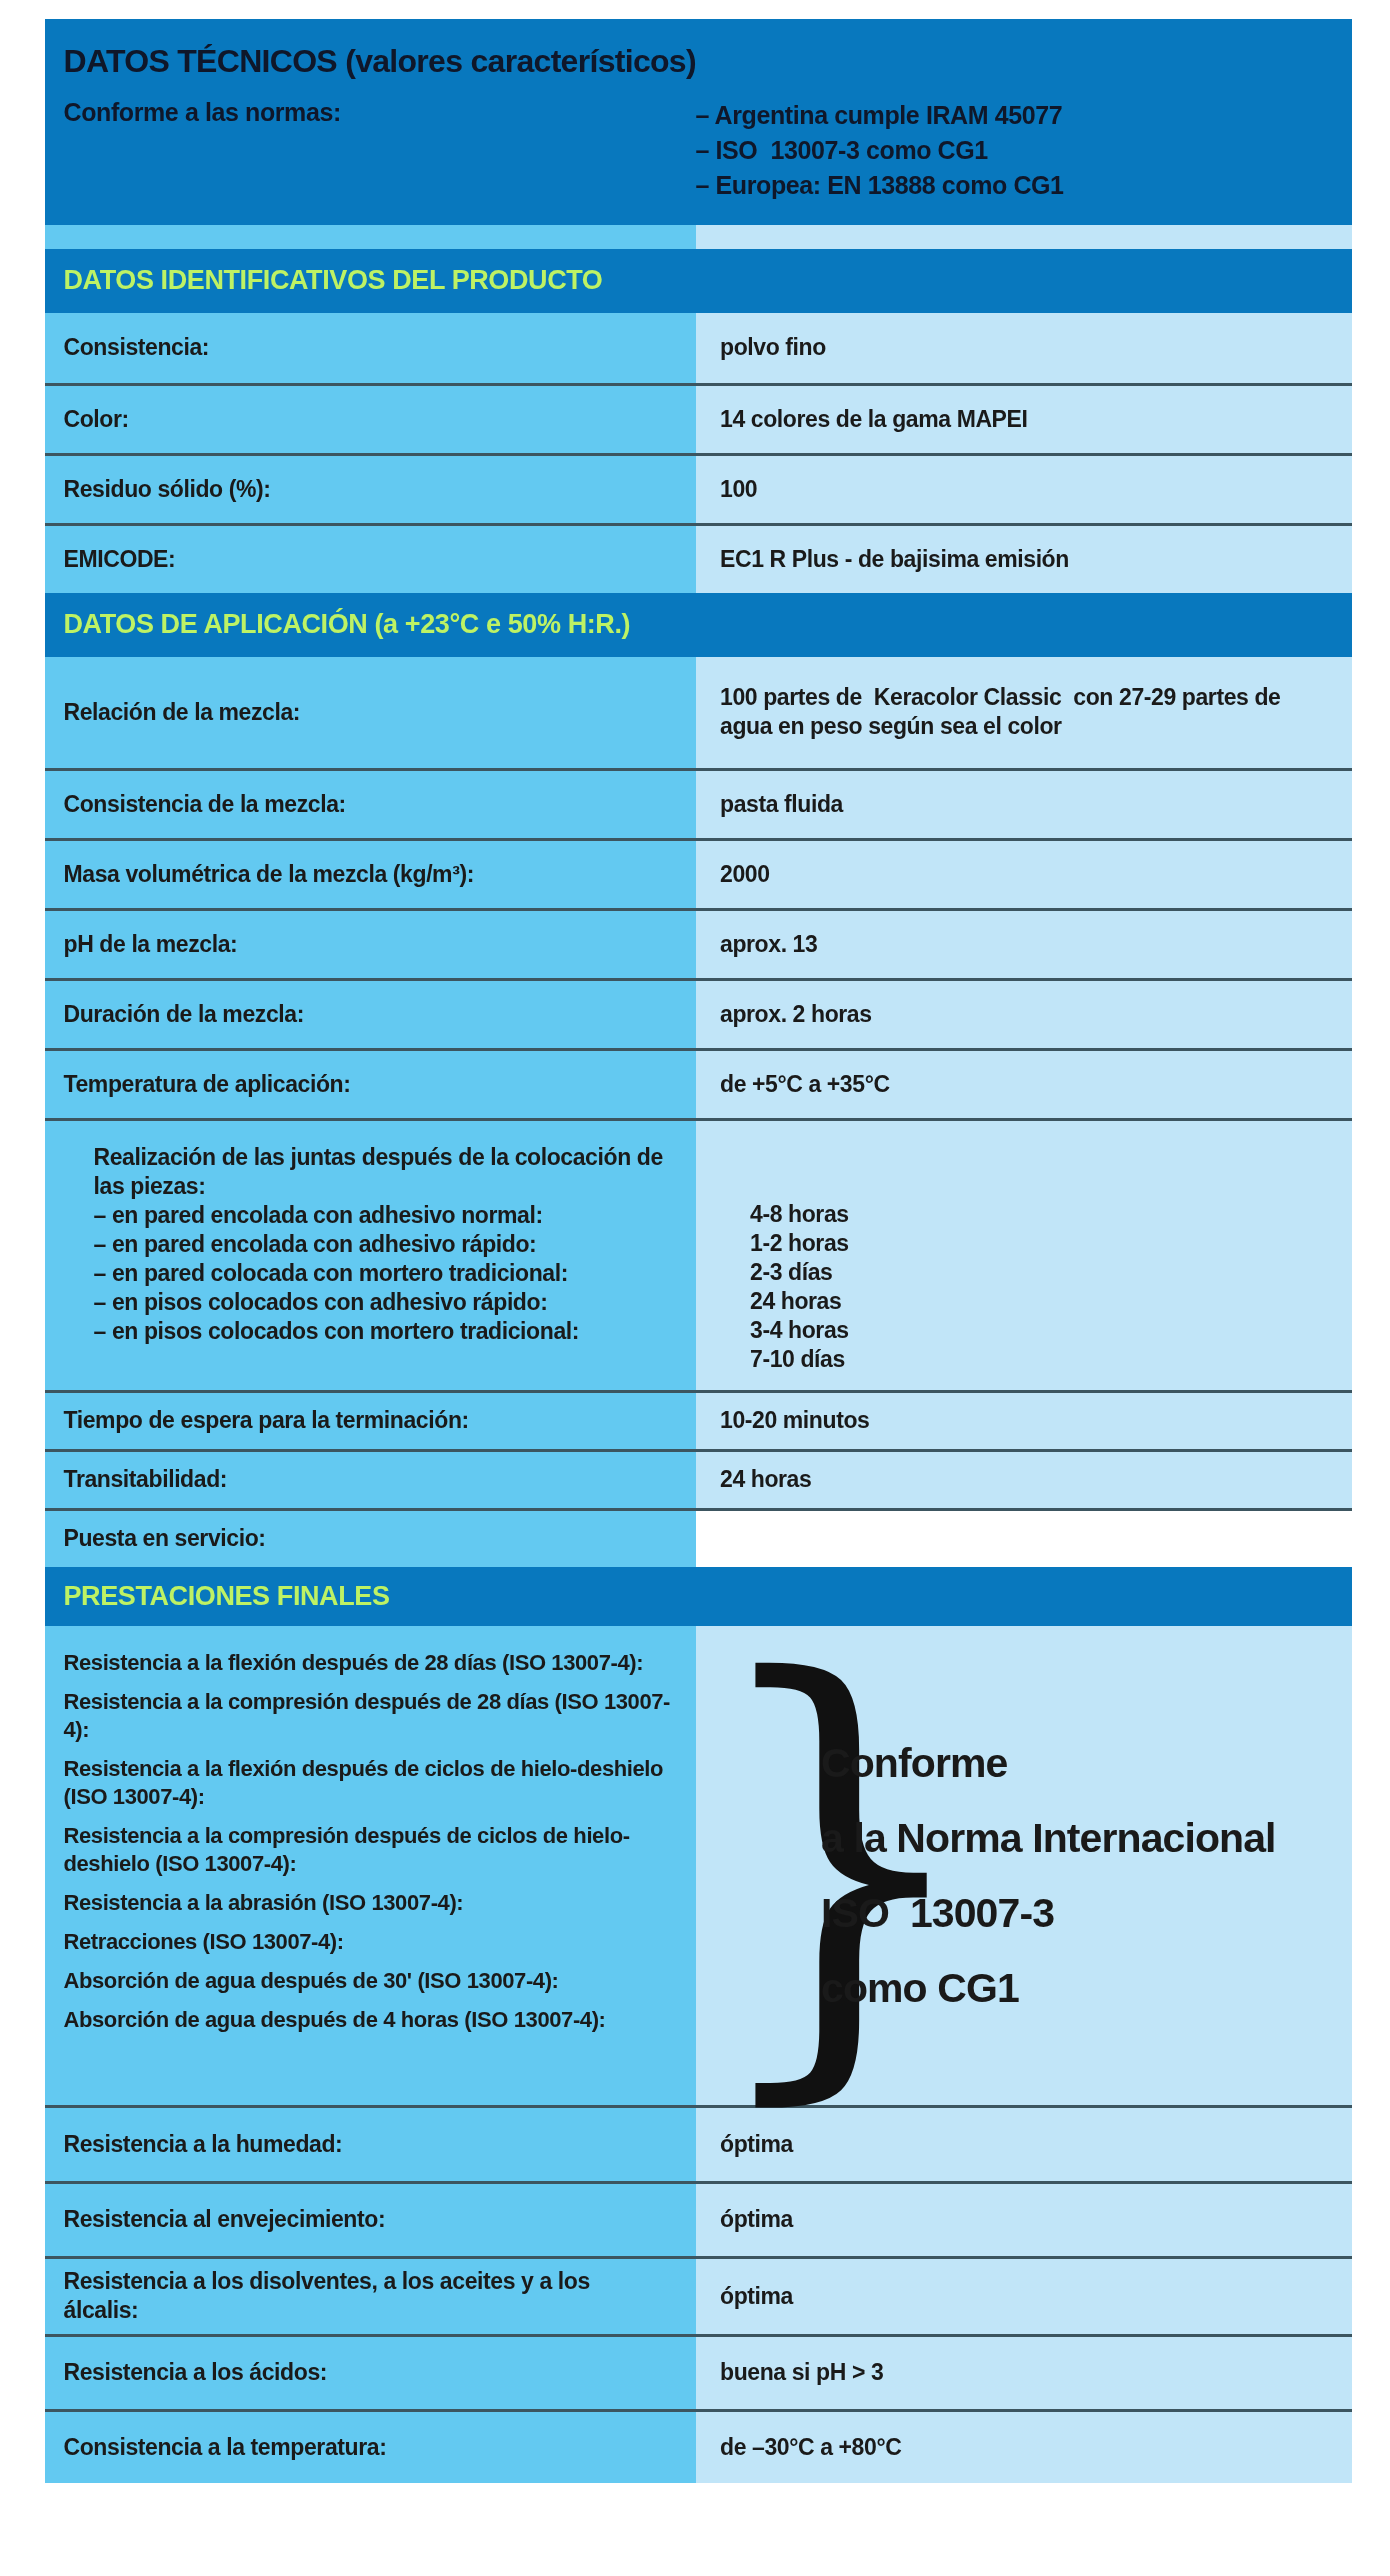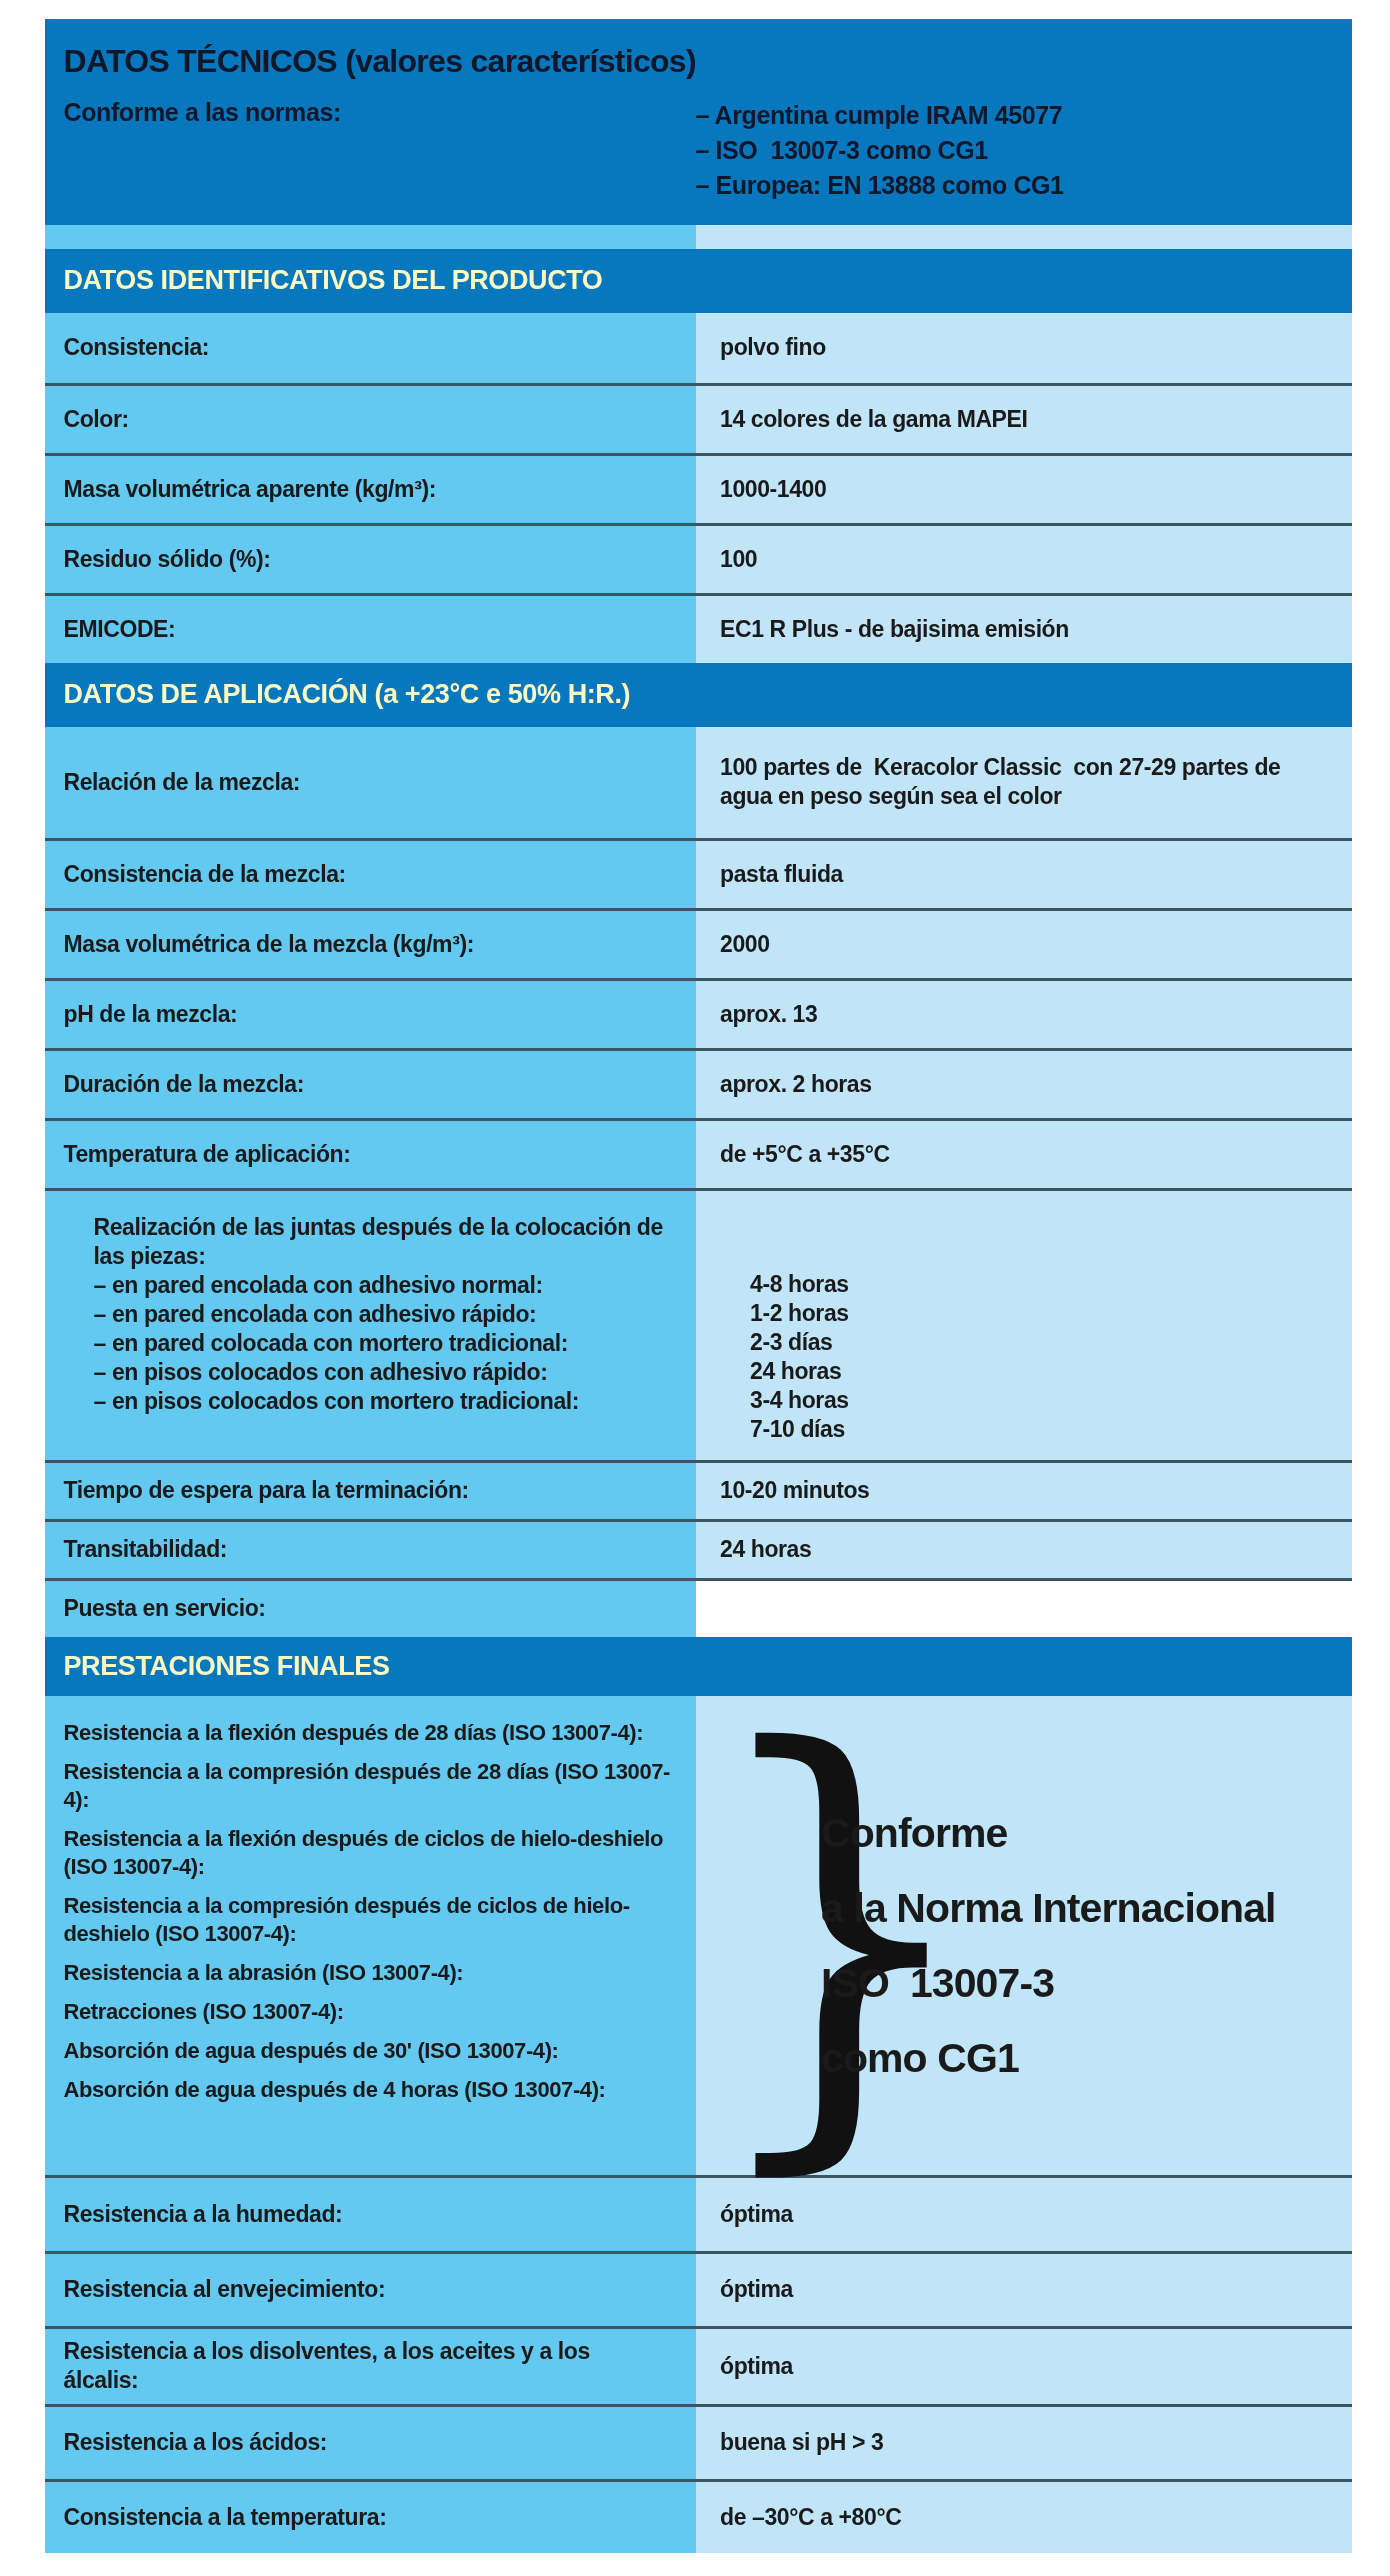--- a/index.html
+++ b/index.html
@@ -16,21 +16,21 @@
   .head-label{flex:0 0 632px;font-size:25px;}
   .norms{font-size:25px;line-height:35px;}
   .norm{white-space:pre-wrap;}
 
   
   .spacer-row{display:flex;height:24px;}
   .spacer-row .sl{flex:0 0 651px;background:#63C9F1;}
   .spacer-row .sr{flex:1;background:#C1E5F8;}
 
   
-  .sec-head{background:#0878BE;color:#fef9c3;height:64px;display:flex;align-items:center;
+  .sec-head{background:#0878BE;color:#bef264;height:64px;display:flex;align-items:center;
             padding-left:18.5px;font-size:27px;}
   .sec-head.short{height:59px;}
 
   
   .rows .row{display:flex;}
   .rows .row + .row{border-top:3.7px solid #3C5560;}
   .cl{flex:0 0 651px;background:#63C9F1;padding:0 7.4px 0 18.5px;display:flex;align-items:center;}
   .cr{flex:1;background:#C1E5F8;padding:0 18.5px 0 24px;display:flex;align-items:center;}
   .lab,.val{font-size:23px;line-height:29px;white-space:pre-wrap;}
   .h76{height:70px;} .h120{height:111px;} .h64{height:59px;}
@@ -93,28 +93,20 @@
       <div class="row h76">
         <div class="cl">
             <span class="lab">Color:</span>
           </div>
         <div class="cr">
             <span class="val">14 colores de la gama MAPEI</span>
           </div>
       </div>
       <div class="row h76">
         <div class="cl">
-            <span class="lab">Masa volumétrica aparente (kg/m³):</span>
-          </div>
-        <div class="cr">
-            <span class="val">1000-1400</span>
-          </div>
-      </div>
-      <div class="row h76">
-        <div class="cl">
             <span class="lab">Residuo sólido (%):</span>
           </div>
         <div class="cr">
             <span class="val">100</span>
           </div>
       </div>
       <div class="row h76">
         <div class="cl">
             <span class="lab">EMICODE:</span>
           </div>

